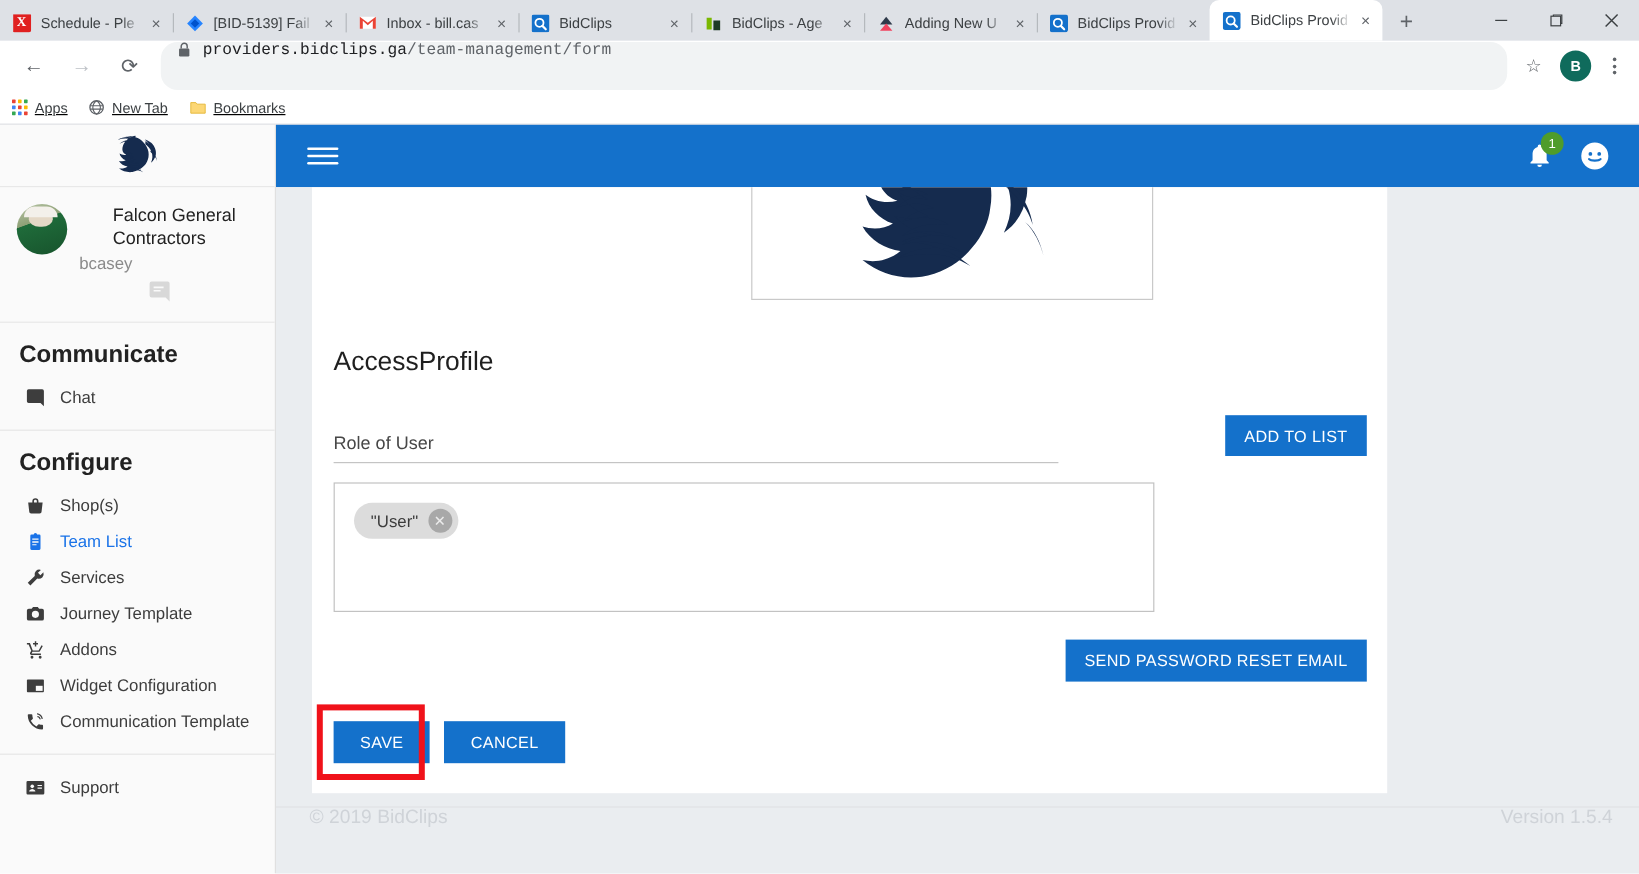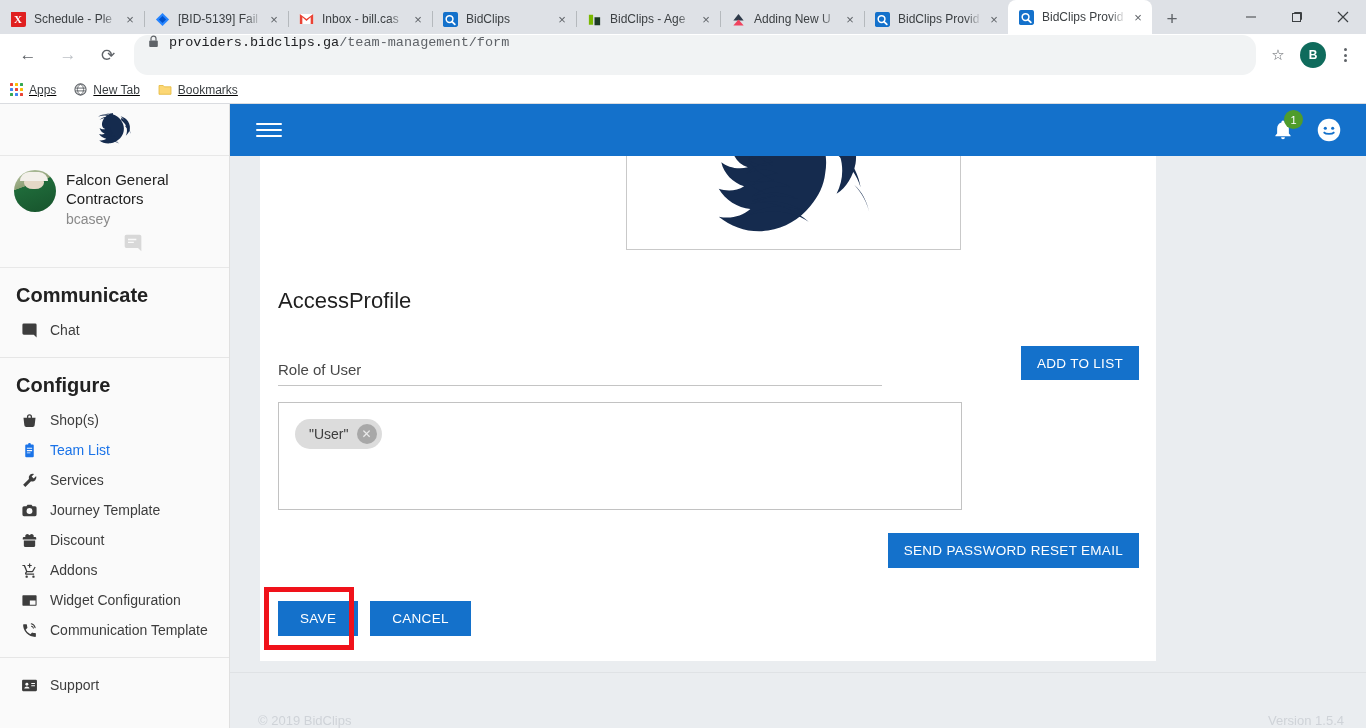--- a/index.html
+++ b/index.html
@@ -172,21 +172,21 @@
     position:absolute; left:10px; top:5px;
     width:20px; height:14px; border-radius:50% 50% 45% 45%;
     background:#e4d8c6;
   }
   .avatar::before {
     content:"";
     position:absolute; left:6px; top:2px;
     width:28px; height:9px; border-radius:14px 14px 0 0;
     background:#f3f0ea; z-index:2;
   }
-  .sb-name { font-size: 15px; color: #212121; line-height: 19px; font-weight: 400;}
+  .sb-name { font-size: 15px; color: #212121; line-height: 19px; font-weight: 400; margin-left: 28px;}
   .sb-user { font-size: 14px; color: #8a8a8a; margin-top: 3px; }
   .sb-chat-row { display: flex; justify-content: flex-end; padding: 6px 86px 0 0; }
 
   .sb-section-title {
     font-size: 20px; font-weight: 700; color: #222;
     padding: 16px 0 8px 16px;
   }
   .sb-group { padding-bottom: 12px; }
   .sb-div { height: 1px; background: #e6e6e6; }
   .sb-item {
@@ -309,23 +309,23 @@
     width: 90px; height: 63px;
     border: 5px solid #f0121a;
     pointer-events: none;
     z-index: 50;
   }
   .footer {
     position: absolute; left: 230px; top: 672px;
     width: 1136px; height: 56px;
     background: #eaedf0;
     border-top: 1px solid #dfe2e5;
-    display: flex; align-items: flex-end;
+    display: flex; align-items: flex-start;
     padding: 0 22px 0 28px;
-    font-size: 13px; color: #cfd3d8;
+    font-size: 16px; color: #cfd3d8;
   }
   .footer .spacer { flex: 1 1 auto; }
 </style>
 </head>
 <body>
 
 <div class="app">
 
   <div class="chrome-tabstrip">
     <div class="tabs-wrap" id="tabs-wrap">
@@ -565,28 +565,20 @@
               <svg width="17" height="17" viewBox="0 0 24 24" fill="currentColor">
                 <path d="M9.2 4l-1.6 2H4.2A2.2 2.2 0 0 0 2 8.2v9.6A2.2 2.2 0 0 0 4.2 20h15.6a2.2 2.2 0 0 0 2.2-2.2V8.2A2.2 2.2 0 0 0 19.8 6h-3.4l-1.6-2zM12 8.4a4.2 4.2 0 1 1 0 8.4 4.2 4.2 0 0 1 0-8.4z"></path>
                 <path d="M12.8 10h-1.6v1.6H9.6v1.6h1.6v1.6h1.6v-1.6h1.6v-1.6h-1.6z" fill="#fafafa"></path>
               </svg>
             </span>
             <span>Journey Template</span>
           </div>
           <div class="sb-item">
             <span class="sb-ico">
               <svg width="17" height="17" viewBox="0 0 24 24" fill="currentColor">
-                <path d="M20 7h-2.2a3 3 0 0 0-4.6-3.6L12 4.6l-1.2-1.2A3 3 0 0 0 6.2 7H4a1.5 1.5 0 0 0-1.5 1.5v2H21.5v-2A1.5 1.5 0 0 0 20 7zM4 12v7.5A1.5 1.5 0 0 0 5.5 21h13a1.5 1.5 0 0 0 1.5-1.5V12z"></path>
-              </svg>
-            </span>
-            <span>Discount</span>
-          </div>
-          <div class="sb-item">
-            <span class="sb-ico">
-              <svg width="17" height="17" viewBox="0 0 24 24" fill="currentColor">
                 <path d="M11.3 2v2.1H9.2v1.7h2.1V8H13V5.8h2.1V4.1H13V2zM2 4.1v1.7h2l3.1 7.3-1.2 2.1a1.9 1.9 0 0 0 1.6 2.9h11v-1.7H7.8a.3.3 0 0 1-.2-.4l.9-1.6h7.3a1.8 1.8 0 0 0 1.6-1l3.3-6-1.5-.8-3.4 6.1H8.9L5.6 4.1zM8 19a1.7 1.7 0 1 0 0 3.4A1.7 1.7 0 0 0 8 19zm9.6 0a1.7 1.7 0 1 0 0 3.4 1.7 1.7 0 0 0 0-3.4z"></path>
               </svg>
             </span>
             <span>Addons</span>
           </div>
           <div class="sb-item">
             <span class="sb-ico">
               <svg width="17" height="17" viewBox="0 0 24 24" fill="currentColor">
                 <path d="M3 4.5h18a1 1 0 0 1 1 1v13a1 1 0 0 1-1 1H3a1 1 0 0 1-1-1v-13a1 1 0 0 1 1-1z"></path>
                 <rect x="12.5" y="12" width="8" height="6" fill="#fafafa"></rect>

